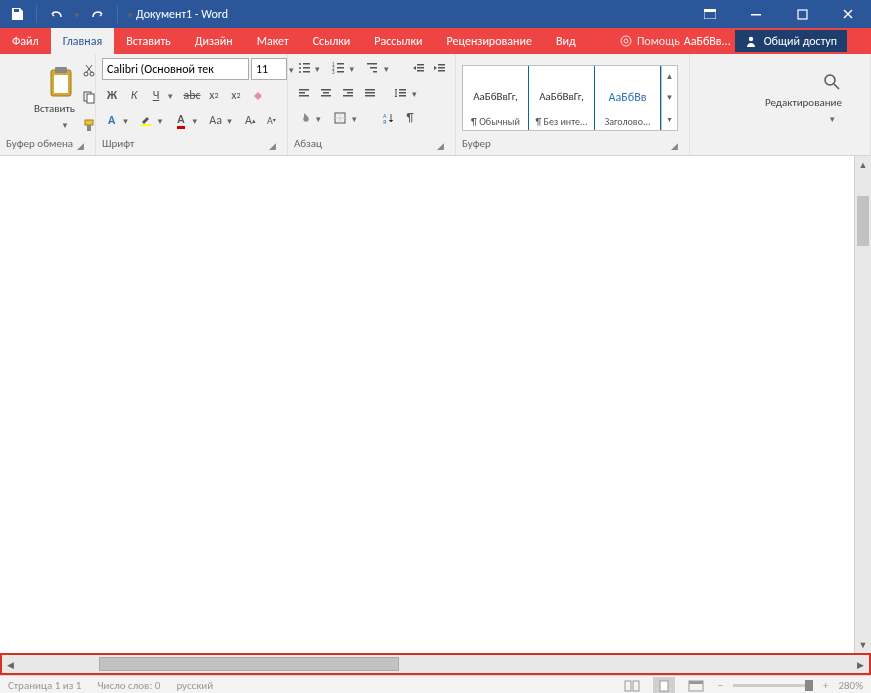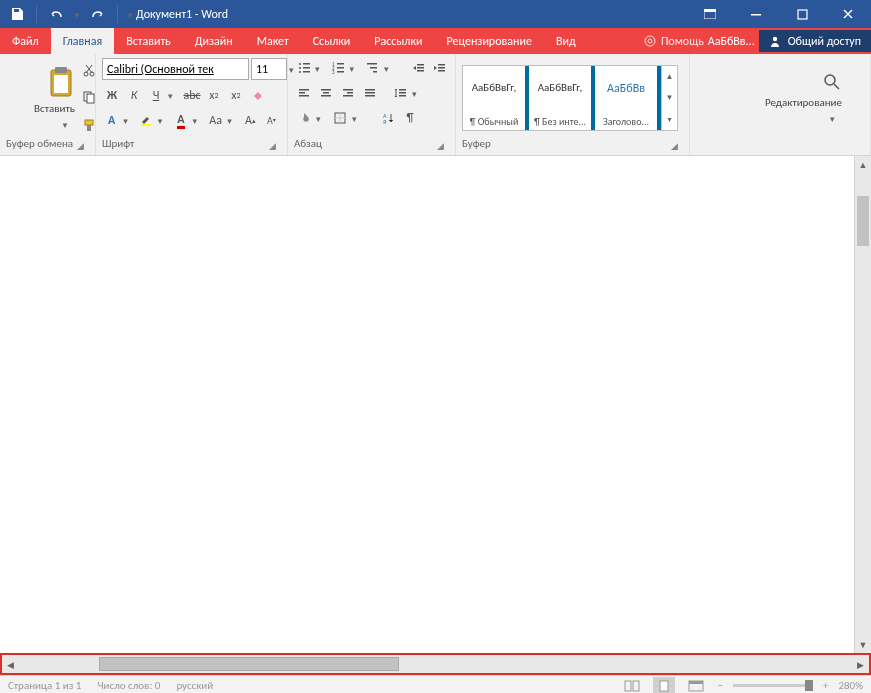--- a/index.html
+++ b/index.html
@@ -9,39 +9,39 @@
 .qat { display: flex; align-items: center; gap: 2px; padding-left: 4px; }
 .qat-btn { width: 26px; height: 24px; display: flex; align-items: center; justify-content: center; cursor: pointer; color: #fff; }
 .qat-sep { width: 1px; height: 18px; background: #466ca8; margin: 0 4px; }
 .title { flex: 1; font-size: 12px; }
 .winctrl { display: flex; }
 .win-btn { width: 46px; height: 28px; display: flex; align-items: center; justify-content: center; cursor: pointer; }
 
 .tabbar { height: 26px; background: #ef4444; display: flex; align-items: center; color: #fff; font-size: 12px; }
 .tab { padding: 0 12px; height: 26px; display: flex; align-items: center; cursor: pointer; }
 .tab.active { background: #f1f1f1; color: #2b579a; }
-.tabbar-right { margin-left: auto; display: flex; align-items: center; gap: 4px; padding-right: 0; }
+.tabbar-right { margin-left: auto; display: flex; align-items: center; gap: 4px; padding-right: 24px; }
 .help { display: flex; align-items: center; gap: 4px; opacity: .85; }
 .share-btn { background: #1e3e6e; padding: 4px 10px; display: flex; align-items: center; gap: 6px; cursor: pointer; }
 
 .ribbon { height: 102px; background: #f1f1f1; border-bottom: 1px solid #d4d4d4; display: flex; }
 .group { border-right: 1px solid #e1e1e1; padding: 4px 6px 2px; display: flex; flex-direction: column; }
 .group-body { flex: 1; display: flex; gap: 4px; }
 .group-label { height: 16px; font-size: 11px; color: #666; text-align: left; position: relative; }
 .group-launcher { position: absolute; right: 0; bottom: 1px; width: 12px; height: 12px; cursor: pointer; color: #888; font-size: 9px; }
 
 .big-btn { width: 48px; display: flex; flex-direction: column; align-items: flex-end; justify-content: center; gap: 4px; font-size: 11px; color: #444; cursor: pointer; margin-left: 28px; }
 .col { display: flex; flex-direction: column; gap: 3px; }
 .row { display: flex; align-items: center; gap: 2px; }
 .ico { width: 20px; height: 20px; display: flex; align-items: center; justify-content: center; cursor: pointer; color: #555; border: 1px solid transparent; }
 .sel { height: 22px; border: 1px solid #ababab; background: #fff; font-size: 12px; padding: 0 4px; }
 .dd { width: 12px; font-size: 9px; color: #666; cursor: pointer; }
 
 .styles-gallery { display: flex; border: 1px solid #c0c0c0; background: #fff; height: 66px; }
-.style-item { width: 66px; border-right: 4px solid #0369a1; display: flex; flex-direction: column; align-items: center; justify-content: space-between; padding: 15px 2px 2px; cursor: pointer; }
+.style-item { width: 66px; border-right: 1px solid #0369a1; display: flex; flex-direction: column; align-items: center; justify-content: space-between; padding: 24px 2px 2px; cursor: pointer; }
 .style-preview { font-size: 11px; color: #333; }
 .style-preview.heading { color: #2e74b5; font-size: 12px; }
 .style-name { font-size: 10px; color: #555; white-space: nowrap; overflow: hidden; max-width: 62px; }
 .gallery-more { width: 16px; display: flex; flex-direction: column; border-left: 1px solid #c0c0c0; }
 .gallery-more div { flex: 1; display: flex; align-items: center; justify-content: center; font-size: 8px; color: #666; cursor: pointer; }
 
 .doc-area { position: relative; height: 497px; display: flex; }
 .page-surface { flex: 1; background: #fff; }
 .vscroll { width: 17px; background: #e8e8e8; border-left: 1px solid #d0d0d0; position: relative; }
 .vscroll-up, .vscroll-down { height: 17px; display: flex; align-items: center; justify-content: center; font-size: 9px; color: #666; cursor: pointer; }
@@ -176,21 +176,21 @@
           </div>
       </div>
     </div>
     <div class="group-label"><span>Буфер обмена</span><span class="group-launcher">◢</span></div>
   </div>
 
   <div class="group" style="width:192px">
     <div class="group-body">
       <div class="col" style="width:100%;gap:5px">
         <div class="row">
-          <input class="sel" style="width: 148px; text-decoration: underline;" value="Calibri (Основной тек">
+          <input class="sel" style="width: 148px;" value="Calibri (Основной тек">
           <input class="sel" style="width: 36px;" value="11">
           <span class="dd">▾</span>
         </div>
         <div class="row">
           <div class="ico">
               <b>Ж</b>
             </div>
           <div class="ico">
               <i>К</i>
             </div>

